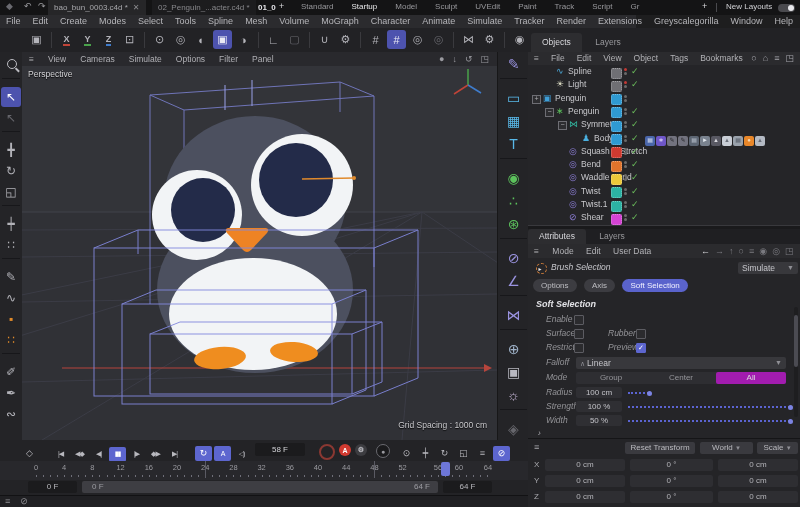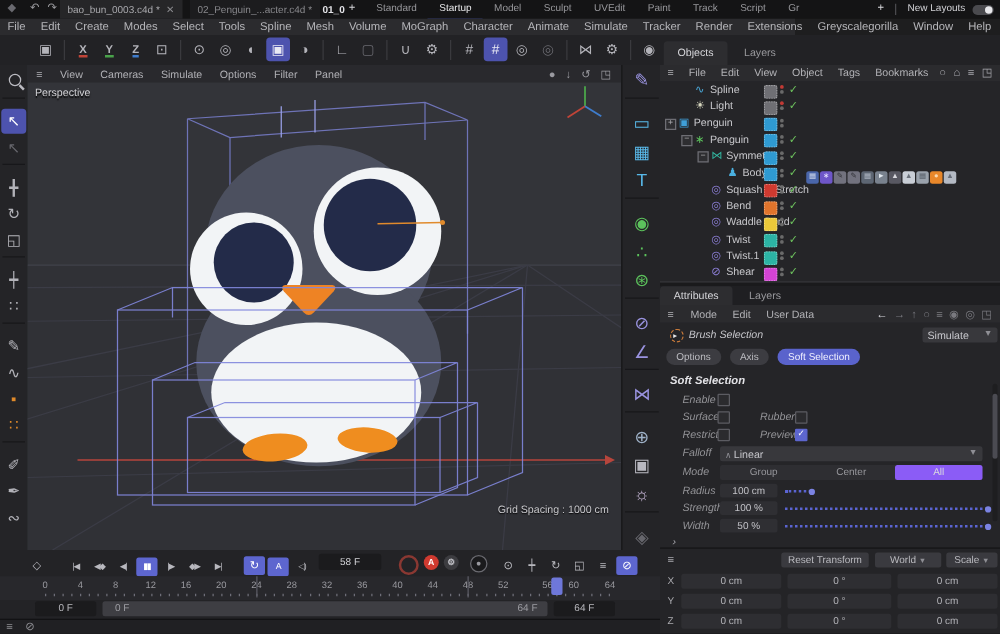--- a/index.html
+++ b/index.html
@@ -38,21 +38,21 @@
   .vtile.active{background:#4d53ae;color:#fff;}
   .vtile.dim{color:#66666c;}
   .vgap{display:block;height:7px;border-top:1px solid #17171a;margin:3px 2px 0 2px;}
   .mag{width:8px;height:8px;border:1.5px solid #bcbcc2;border-radius:50%;position:relative;display:inline-block;}
   .mag::after{content:"";position:absolute;width:5px;height:1.5px;background:#bcbcc2;transform:rotate(45deg);right:-4px;bottom:-2px;}
   
   #viewport{position:absolute;left:22px;top:52px;width:475px;height:388px;background:#333439;}
   #vp-menu{position:absolute;left:0;top:0;width:100%;height:14px;background:#29292d;font-size:8.5px;line-height:14px;color:#b0b0b5;}
   #vp-menu .mi{padding:0 7px;}
   #vp-label{position:absolute;left:6px;top:17px;font-size:8.5px;color:#d2d2d6;text-shadow:0 1px 1px #000;}
-  #vp-grid{position:absolute;right:10px;bottom:28px;font-size:8.5px;color:#c9c9cd;text-shadow:0 1px 1px #000;}
+  #vp-grid{position:absolute;right:10px;bottom:10px;font-size:8.5px;color:#c9c9cd;text-shadow:0 1px 1px #000;}
   #vp-corner{position:absolute;right:4px;top:0;font-size:9px;color:#9a9aa0;}
   #vp-corner span{padding:0 4px;}
   
   #ompanel{position:absolute;left:528px;top:52px;width:272px;height:173px;background:#252528;}
   #om-menu{position:absolute;left:0;top:0;width:100%;height:13px;background:#2b2b2e;font-size:8.5px;line-height:13px;color:#b2b2b6;}
   #om-menu .mi{padding:0 6px;}
   #om-icons{position:absolute;right:3px;top:0;color:#a6a6ac;}
   #om-icons span{padding:0 3px;font-size:9px;}
   #om-tree{position:absolute;left:0;top:13px;width:100%;height:160px;overflow:hidden;}
   .trow{position:absolute;left:0;width:100%;height:13.3px;line-height:13.3px;font-size:8.5px;}
@@ -75,21 +75,21 @@
   .cb.checked::after{content:"✓";position:absolute;left:1px;top:-3px;font-size:7px;color:#fff;}
   .pillbtn{display:inline-block;height:13px;line-height:13px;padding:0 8px;margin-right:5px;background:#3c3c41;border-radius:7px;color:#bdbdc2;font-size:8px;}
   .pillbtn.active{background:#5a63cc;color:#f0f0ff;}
   .dd{position:absolute;height:12px;line-height:12px;background:#38383c;border-radius:2px;color:#c6c6cb;padding:0 4px;}
   .dd .car{float:right;color:#8f8f95;font-size:7px;margin-left:4px;}
   .valbox{position:absolute;height:11px;line-height:11px;top:1.5px;background:#2f2f33;border-radius:2px;text-align:center;color:#c2c2c7;font-size:8px;}
   .slider{position:absolute;top:7px;height:0;border-top:2px dotted #5b64d2;}
   .slider::after{content:"";position:absolute;right:-3px;top:-3.5px;width:5px;height:5px;border-radius:50%;background:#7b83e2;}
   .seg{position:absolute;top:1.5px;height:12px;background:#2e2e32;border-radius:2px;display:flex;}
   .seg span{flex:1;text-align:center;line-height:12px;color:#96969b;font-size:8px;border-radius:2px;}
-  .seg span.sel{background:#8b5cf6;color:#dadade;}
+  .seg span.sel{background:#a21caf;color:#dadade;}
   #attr-icons{position:absolute;right:4px;top:0;}
   #attr-icons span{padding:0 2.5px;font-size:9px;color:#79797f;}
   .brushicon{position:absolute;left:8px;top:3px;width:9px;height:9px;border:1px dashed #c87a3a;border-radius:50%;}
   .brushicon::after{content:"▸";position:absolute;left:1.5px;top:-2.5px;font-size:6px;color:#e8e8ea;}
   #ascroll{position:absolute;right:2px;top:78px;width:4px;height:110px;background:#1e1e20;border-radius:2px;}
   #ascroll i{position:absolute;left:0;top:8px;width:4px;height:52px;background:#4b4b52;border-radius:2px;display:block;}
   
   #coordpanel{position:absolute;left:528px;top:438px;width:272px;height:69px;background:#242427;border-top:1px solid #151517;font-size:8px;}
   .cbox{position:absolute;height:12px;line-height:12px;background:#2e2e32;border-radius:2px;text-align:center;color:#b4b4b9;}
   .chdr{position:absolute;height:12px;line-height:12px;background:#3a3a3f;border-radius:2px;text-align:center;color:#bababf;}

